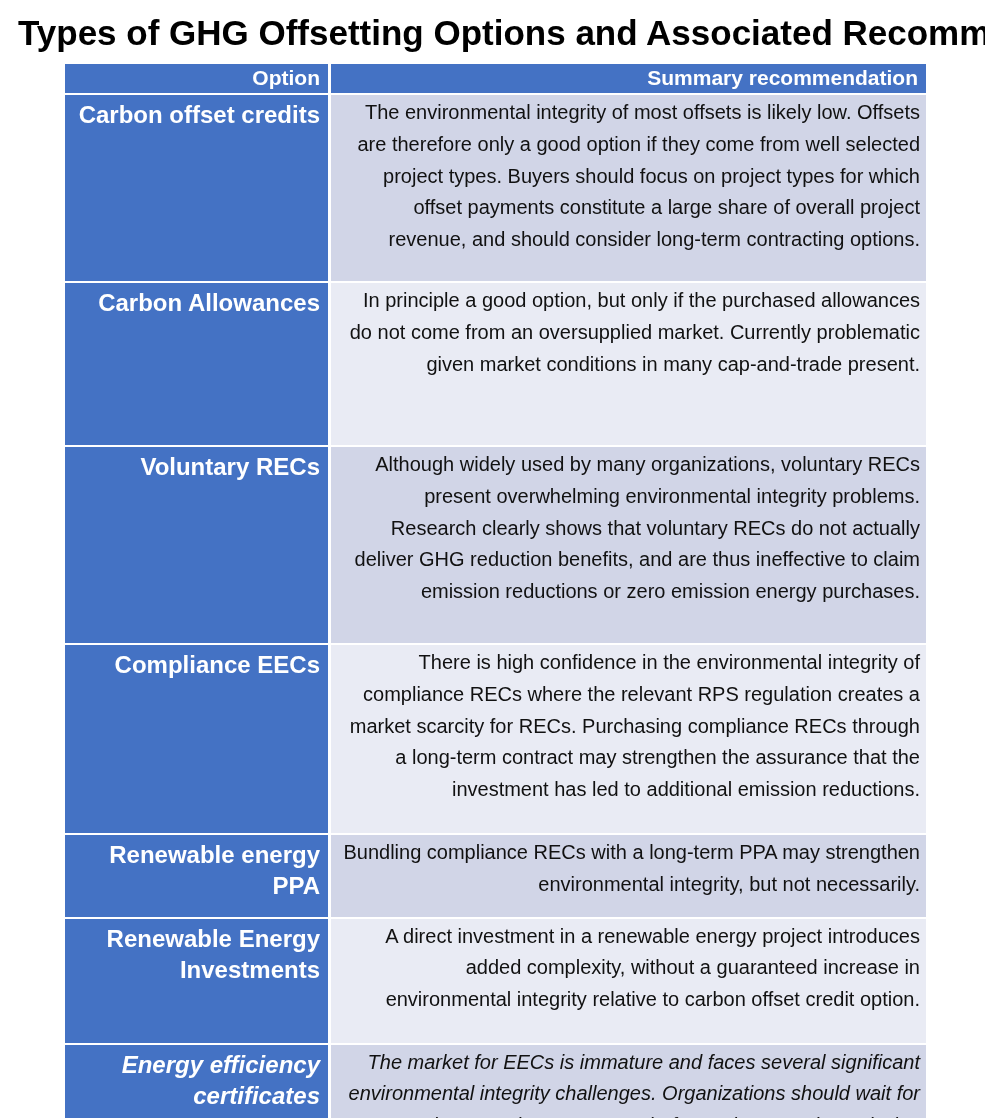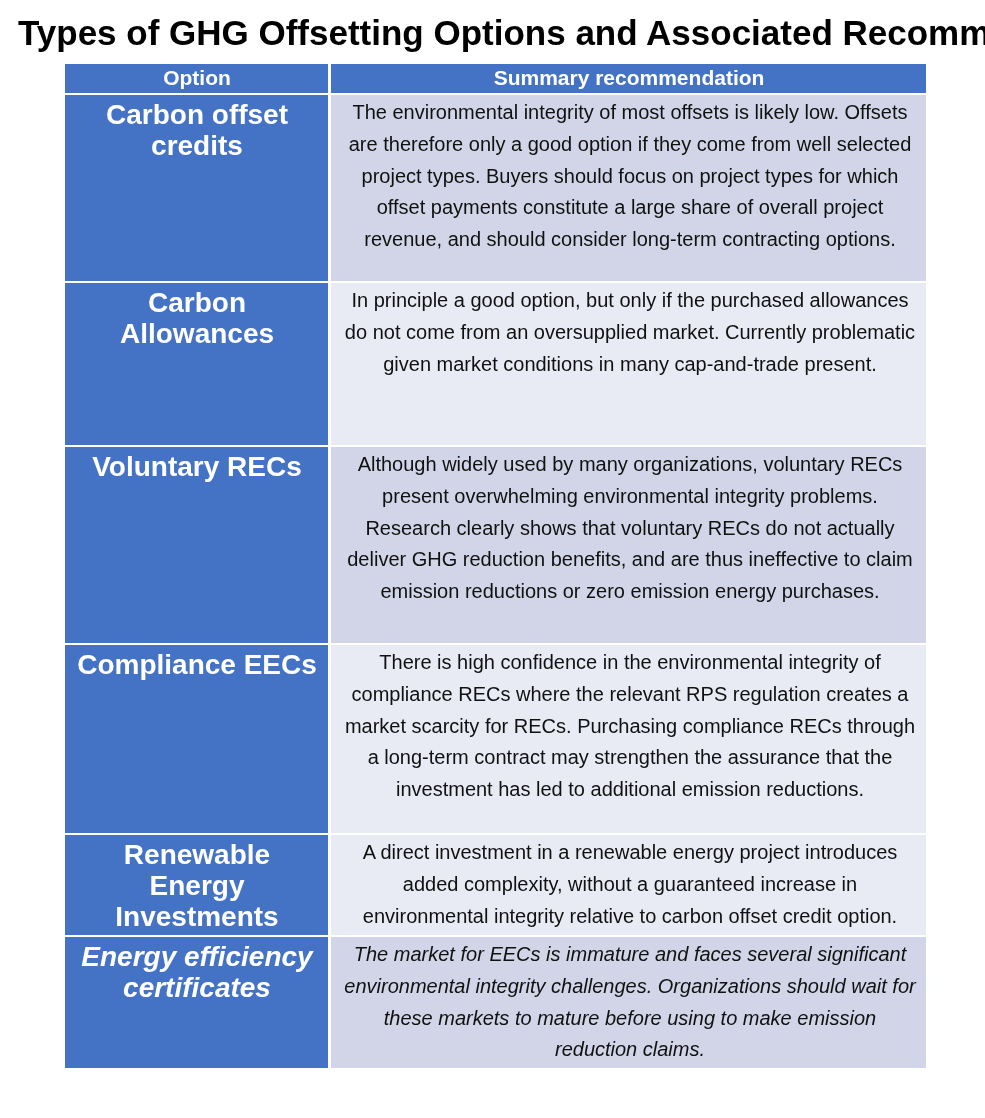--- a/index.html
+++ b/index.html
@@ -29,46 +29,46 @@
   }
   .tbl-wrap{margin-left:65px;width:861px;}
   table.ghg-table{
     border-collapse:separate;
     border-spacing:0;
     table-layout:fixed;
     width:861px;
   }
   col.c-opt{width:266px;}
   col.c-rec{width:595px;}
-  th,td{vertical-align:top;box-sizing:border-box;text-align:center;}
+  th,td{vertical-align:top;box-sizing:border-box;text-align:right;}
   thead tr{height:30px;}
   th{
     background:var(--header-bg);
     color:var(--header-text);
     font-size:21px;
     font-weight:bold;
     padding:2px 8px 3px 9px;
     border-bottom:2px solid var(--grid-line);
   }
   th.opt-h{border-right:3px solid var(--grid-line);}
   td.opt{
     background:var(--option-col-bg);
     color:var(--header-text);
     font-weight:bold;
-    font-size:28px;
+    font-size:24px;
     line-height:31px;
     padding:4px 8px 3px 9px;
     border-right:3px solid var(--grid-line);
     border-bottom:2px solid var(--grid-line);
   }
   td.rec{
     font-size:20px;
     line-height:31.8px;
     color:var(--body-text);
-    padding:2px 6px 2px 9px;
+    padding:2px 6px 16px 9px;
     border-bottom:2px solid var(--grid-line);
   }
   tr.band-dark  td.rec{background:var(--band-odd);}
   tr.band-light td.rec{background:var(--band-even);}
   tbody tr:last-child td{border-bottom:none;font-style:italic;}
   tbody tr:nth-child(1){height:188px;}
   tbody tr:nth-child(2){height:164px;}
   tbody tr:nth-child(3){height:198px;}
   tbody tr:nth-child(4){height:190px;}
   tbody tr:nth-child(5){height:62px;}
@@ -102,20 +102,24 @@
         <td class="rec">In principle a good option, but only if the purchased allowances do not come from an oversupplied market. Currently problematic given market conditions in many cap-and-trade present.</td>
       </tr>
       <tr class="band-dark">
         <td class="opt">Voluntary RECs</td>
         <td class="rec">Although widely used by many organizations, voluntary RECs present overwhelming environmental integrity problems. Research clearly shows that voluntary RECs do not actually deliver GHG reduction benefits, and are thus ineffective to claim emission reductions or zero emission energy purchases.</td>
       </tr>
       <tr class="band-light">
         <td class="opt">Compliance EECs</td>
         <td class="rec">There is high confidence in the environmental integrity of compliance RECs where the relevant RPS regulation creates a market scarcity for RECs. Purchasing compliance RECs through a long-term contract may strengthen the assurance that the investment has led to additional emission reductions.</td>
       </tr>
+      <tr class="band-dark">
+        <td class="opt">Renewable energy PPA</td>
+        <td class="rec">Bundling compliance RECs with a long-term PPA may strengthen environmental integrity, but not necessarily.</td>
+      </tr>
       <tr class="band-light">
         <td class="opt">Renewable Energy Investments</td>
         <td class="rec">A direct investment in a renewable energy project introduces added complexity, without a guaranteed increase in environmental integrity relative to carbon offset credit option.</td>
       </tr>
       <tr class="band-dark">
         <td class="opt">Energy efficiency certificates</td>
         <td class="rec">The market for EECs is immature and faces several significant environmental integrity challenges. Organizations should wait for these markets to mature before using to make emission reduction claims.</td>
       </tr>
     </tbody>
   </table>

